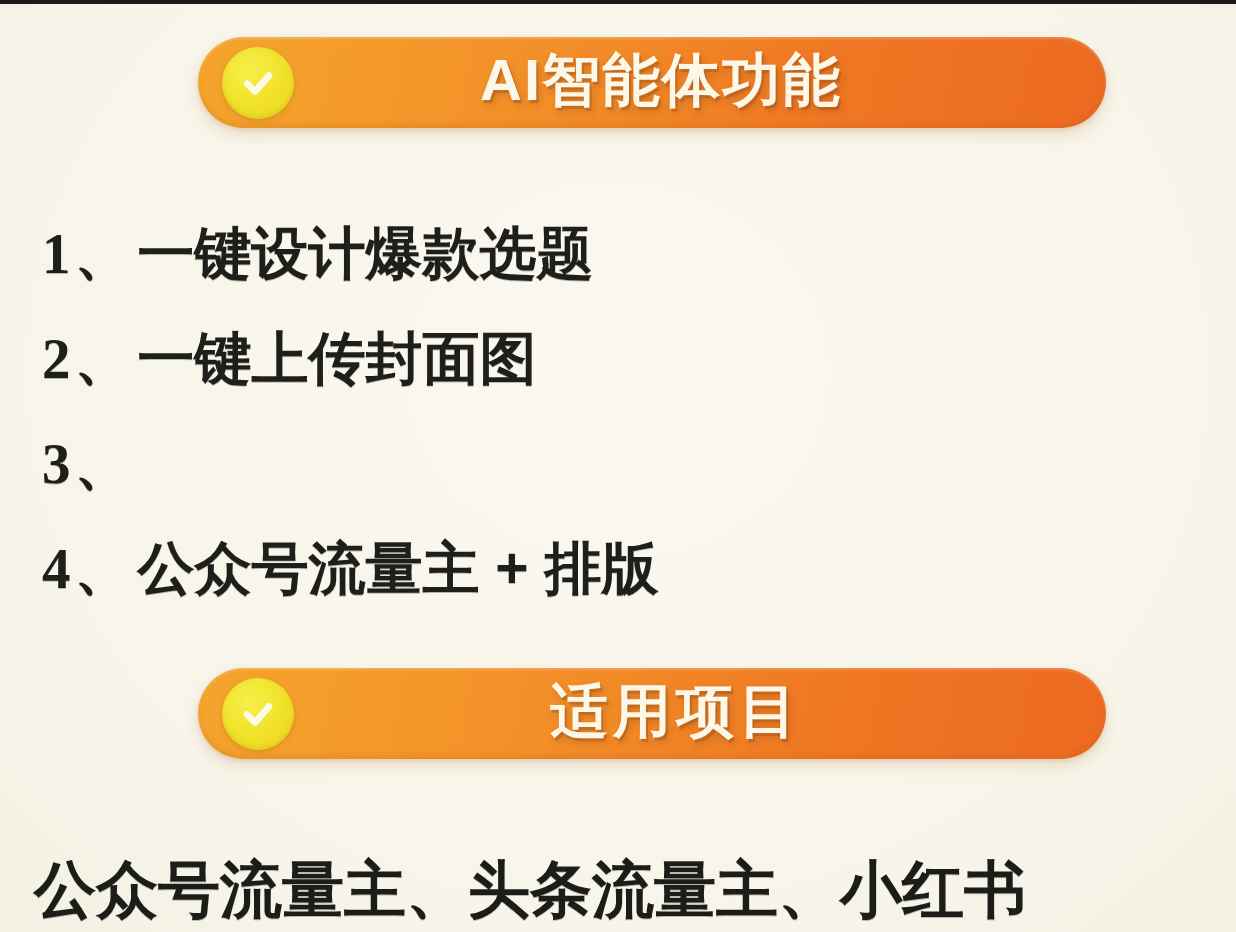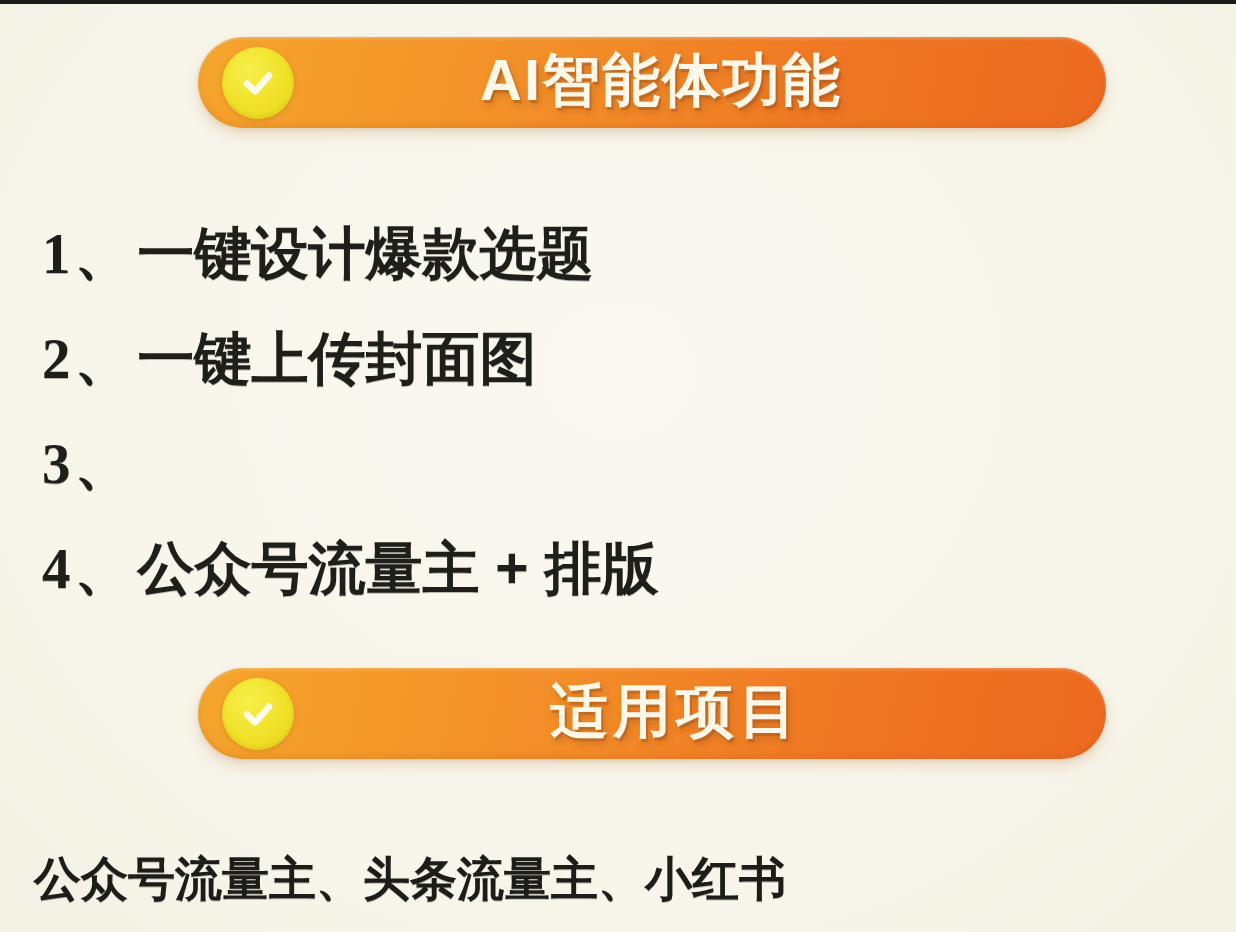--- a/index.html
+++ b/index.html
@@ -130,21 +130,21 @@
     font-weight: 700;
     margin-right: 6px;
   }
   .feature-text { font-weight: 700; }
 
   
   .footer-line {
     position: absolute;
     left: 34px;
     top: 848px;
-    font-size: 47px;
+    font-size: 62px;
     font-weight: 700;
     color: #1C1C18;
     letter-spacing: 0px;
     white-space: nowrap;
     text-shadow: 0 1px 0 rgba(0,0,0,0.25);
   }
 </style>
 </head>
 <body>
 

